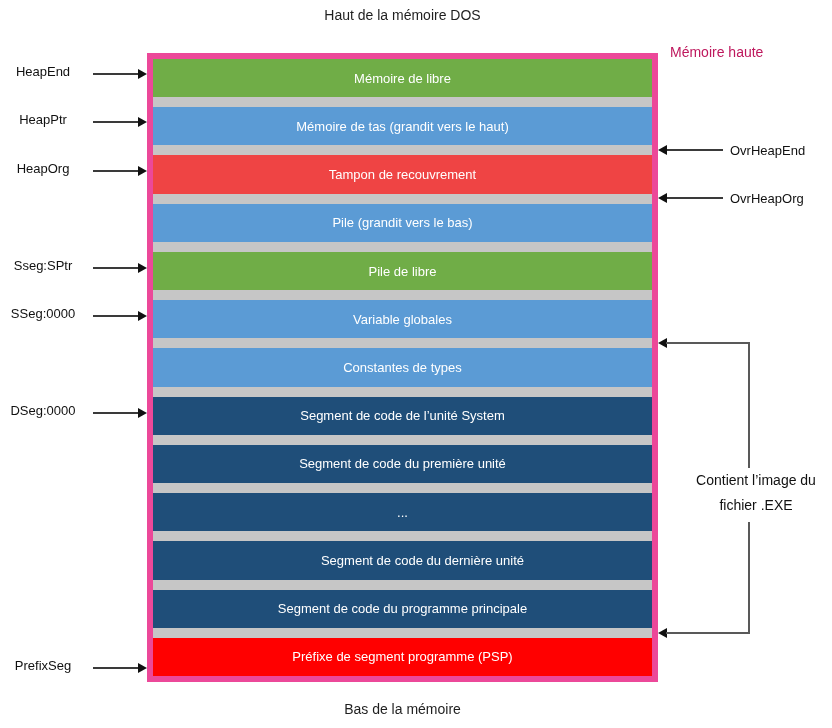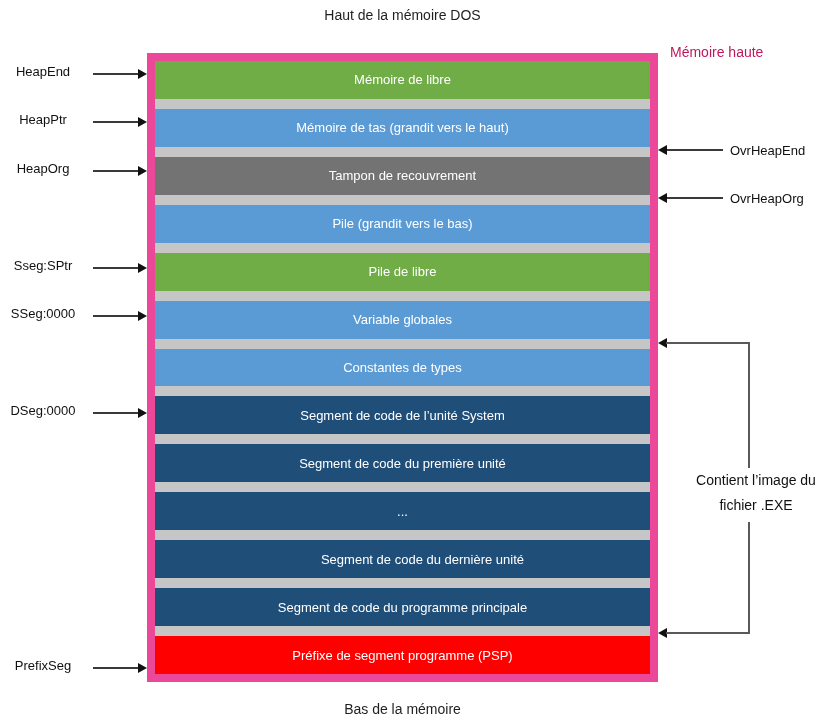--- a/index.html
+++ b/index.html
@@ -5,21 +5,21 @@
   html,body { margin:0; padding:0; background:#ffffff; }
   .canvas {
     position:relative; width:832px; height:728px; background:#ffffff;
     font-family:Liberation Sans, sans-serif; color:#1a1a1a; overflow:hidden;
   }
   .title { position:absolute; left:147px; width:511px; text-align:center;
            font-size:14px; color:#1f1f1f; }
   .stack {
     position:absolute; left:147px; top:53px; width:511px; height:629px;
     display:flex; flex-direction:column; box-sizing:border-box;
-    border:8px solid #ec4899; background:#c6c6c6;
+    border:6px solid #ec4899; background:#c6c6c6;
   }
   .box {
     flex:1; display:flex; align-items:center; justify-content:center;
     color:#ffffff; font-size:13px; box-sizing:border-box;
   }
   .box + .box { margin-top:10px; }
   
   .lrow { position:absolute; left:0; width:147px; height:18px;
           display:flex; align-items:flex-end;margin-top:17px; }
   .llbl { width:86px; text-align:center; font-size:13px; color:#111; }
@@ -44,21 +44,21 @@
 </head>
 <body>
 
 <div class="canvas">
 
   <div class="title" style="top:7px">Haut de la mémoire DOS</div>
 
   <div class="stack">
     <div class="box" style="background-color: rgb(112, 173, 71);">Mémoire de libre</div>
     <div class="box" style="background-color: rgb(91, 155, 213);">Mémoire de tas (grandit vers le haut)</div>
-    <div class="box" style="background-color: #737373;">Tampon de recouvrement</div>
+    <div class="box" style="background-color: #ef4444;">Tampon de recouvrement</div>
     <div class="box" style="background-color: rgb(91, 155, 213);">Pile (grandit vers le bas)</div>
     <div class="box" style="background-color: rgb(112, 173, 71);">Pile de libre</div>
     <div class="box" style="background-color: rgb(91, 155, 213);">Variable globales</div>
     <div class="box" style="background-color: rgb(91, 155, 213);">Constantes de types</div>
     <div class="box" style="background-color: rgb(31, 78, 121);">Segment de code de l’unité System</div>
     <div class="box" style="background-color: rgb(31, 78, 121);">Segment de code du première unité</div>
     <div class="box" style="background-color: rgb(31, 78, 121);">...</div>
     <div class="box" style="background-color: rgb(31, 78, 121); padding-left: 40px;">Segment de code du dernière unité</div>
     <div class="box" style="background-color: rgb(31, 78, 121);">Segment de code du programme principale</div>
     <div class="box" style="background-color: rgb(255, 0, 0);">Préfixe de segment programme (PSP)</div>

